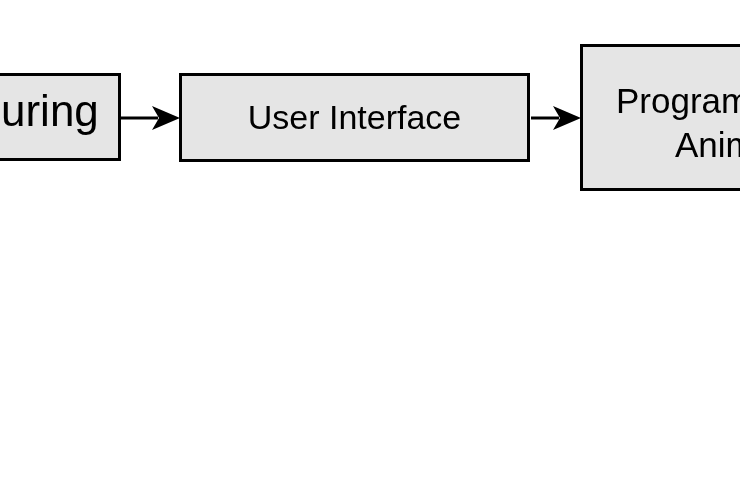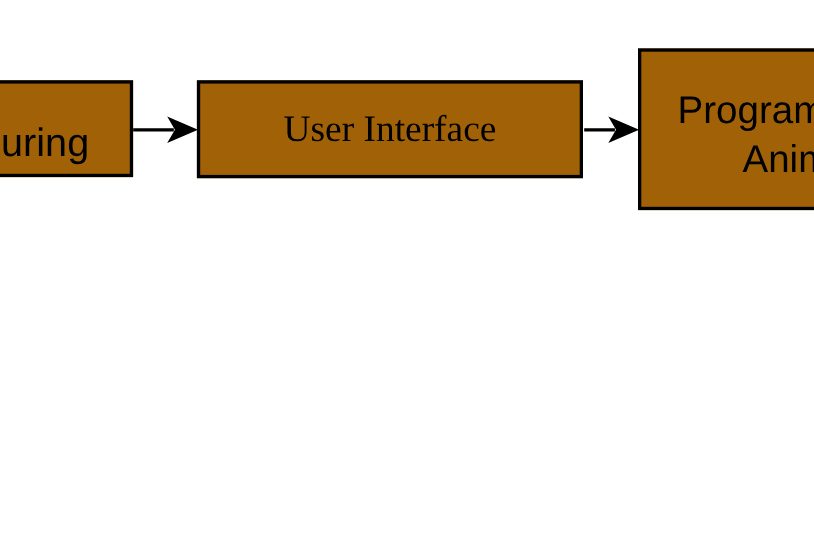--- a/index.html
+++ b/index.html
@@ -12,22 +12,21 @@
     position: relative;
     overflow: hidden;
     background: #ffffff;
     font-family: "Liberation Sans", sans-serif;
     color: #000000;
   }
   .flow-box {
     position: absolute;
     box-sizing: border-box;
     border: 3px solid #000000;
-    background: #a16207;
-    font-family: Liberation Serif, serif;
+    background: #e5e5e5;
   }
   #box-left {
     left: -200px;
     top: 73px;
     width: 321px;   
     height: 88px;
   }
   #box-middle {
     left: 179px;
     top: 73px;
@@ -46,22 +45,22 @@
     height: 147px;
   }
   .floating-label {
     position: absolute;
     line-height: 1;
     white-space: pre;
     color: #000000;
   }
   #label-left {
     left: 1px;
-    top: 112px;
-    font-size: 36px;
+    top: 89px;
+    font-size: 44px;
   }
   #label-right-line1 {
     left: 616px;
     top: 83px;
     font-size: 35px;
   }
   #label-right-line2 {
     left: 675px;
     top: 127px;
     font-size: 35px;

